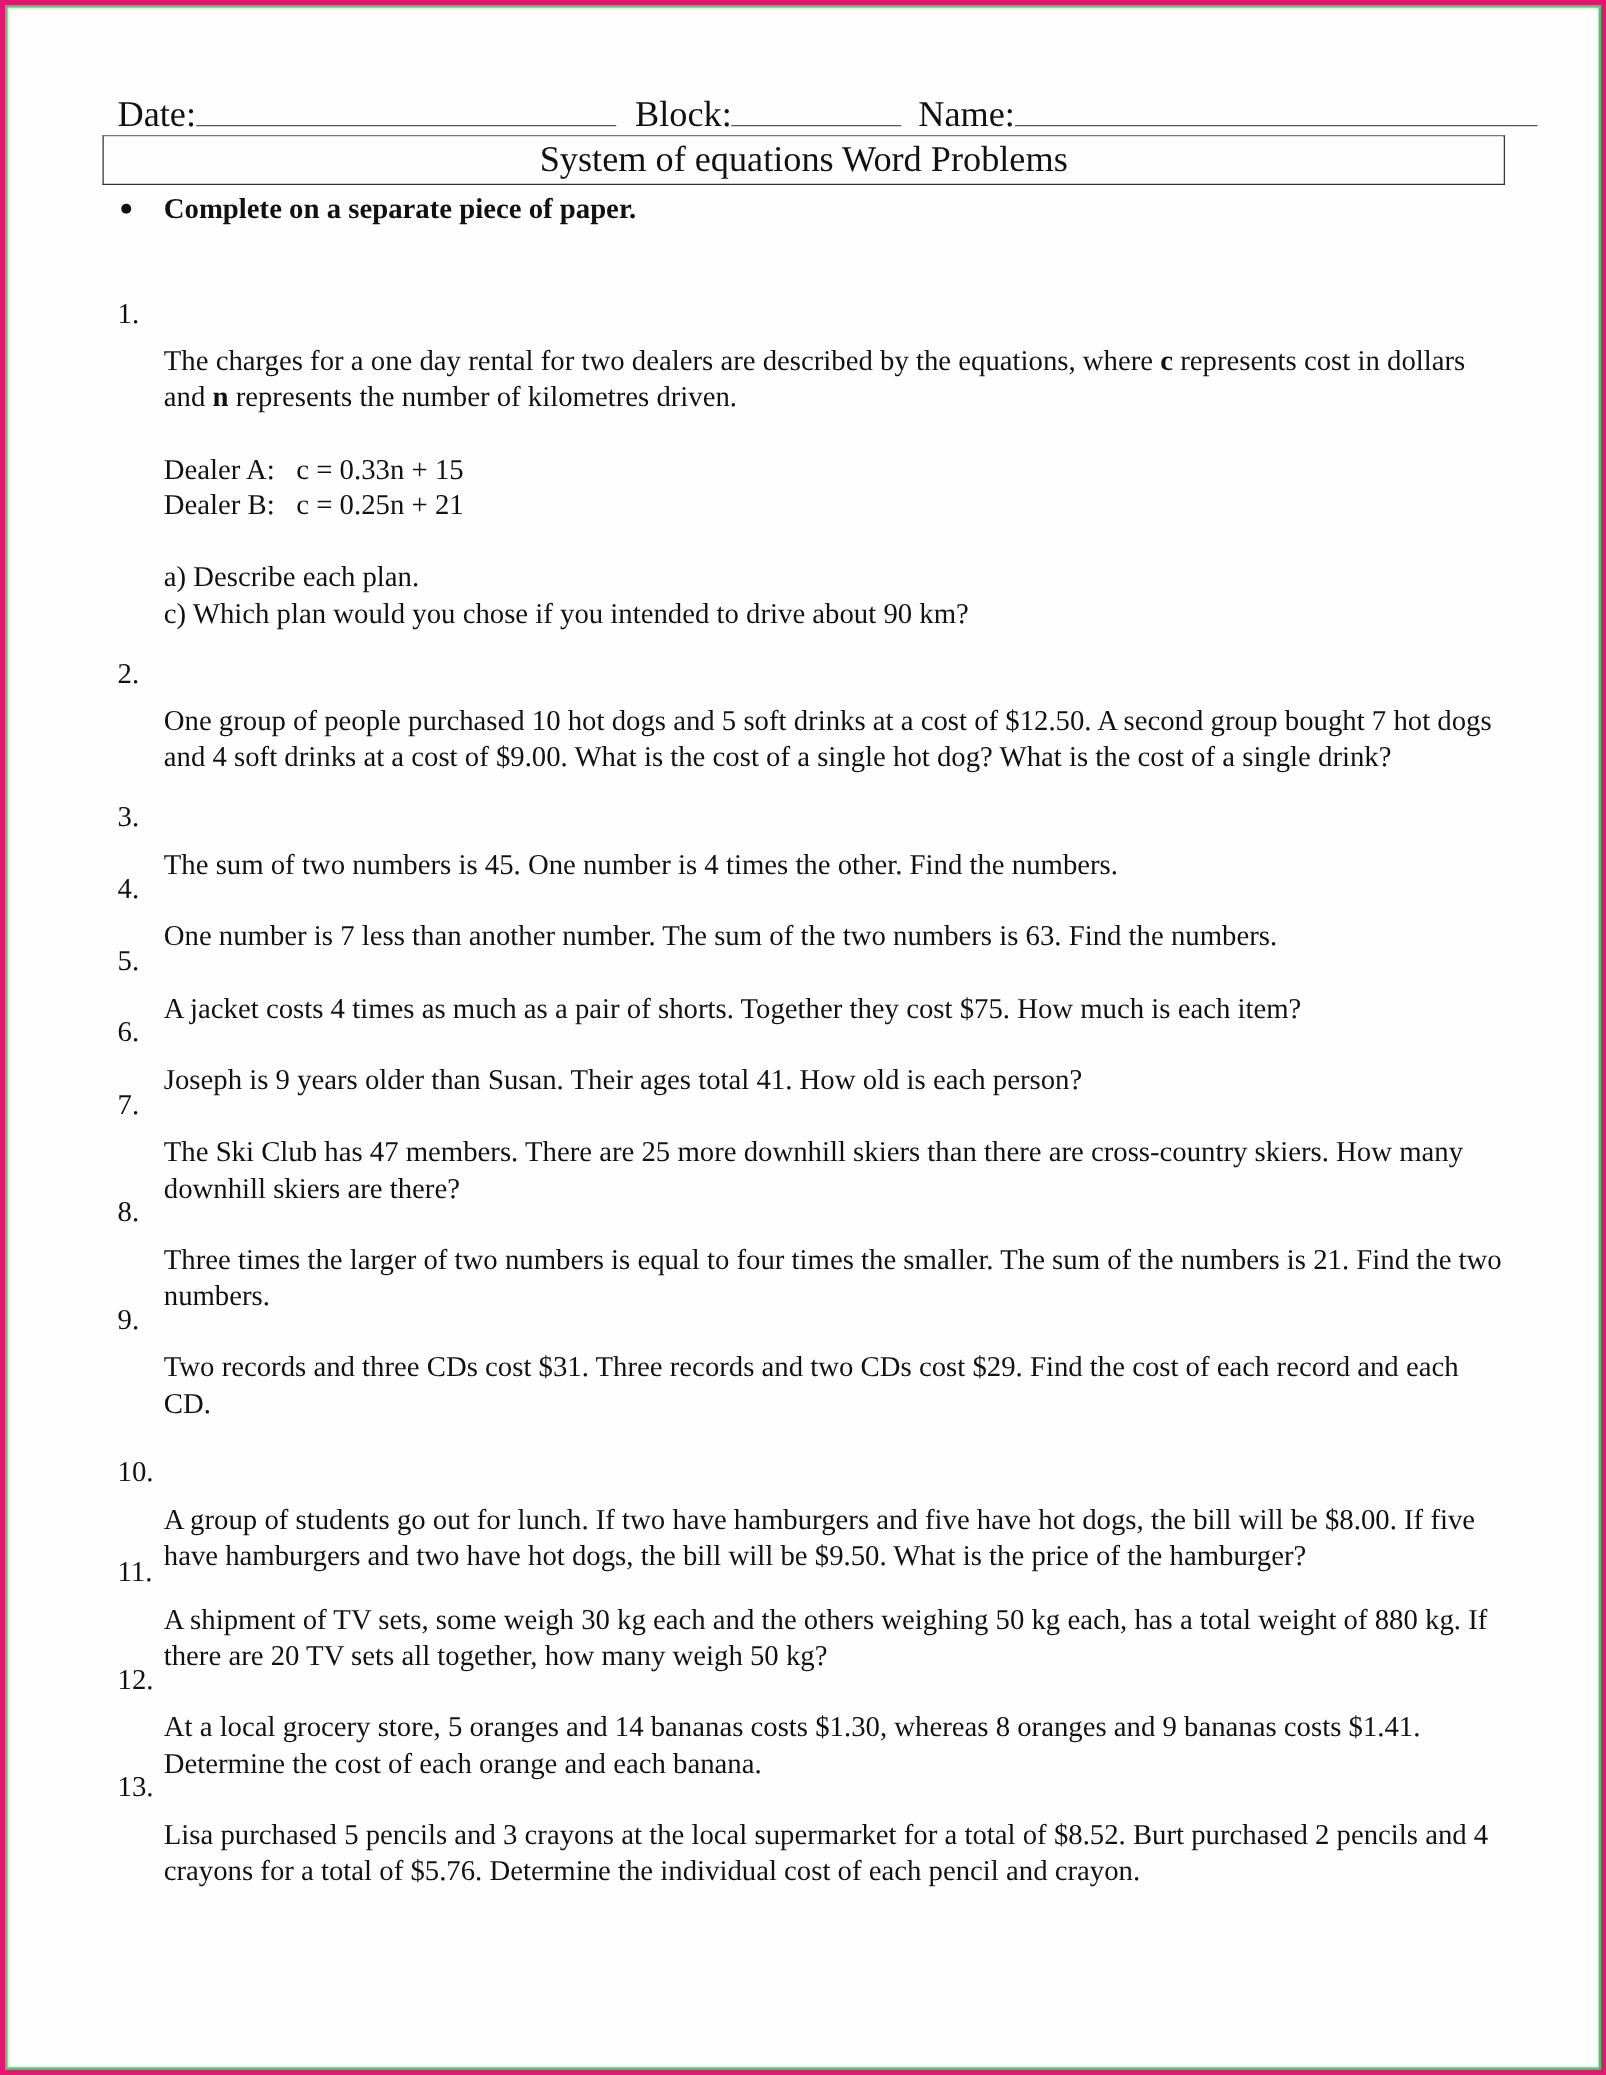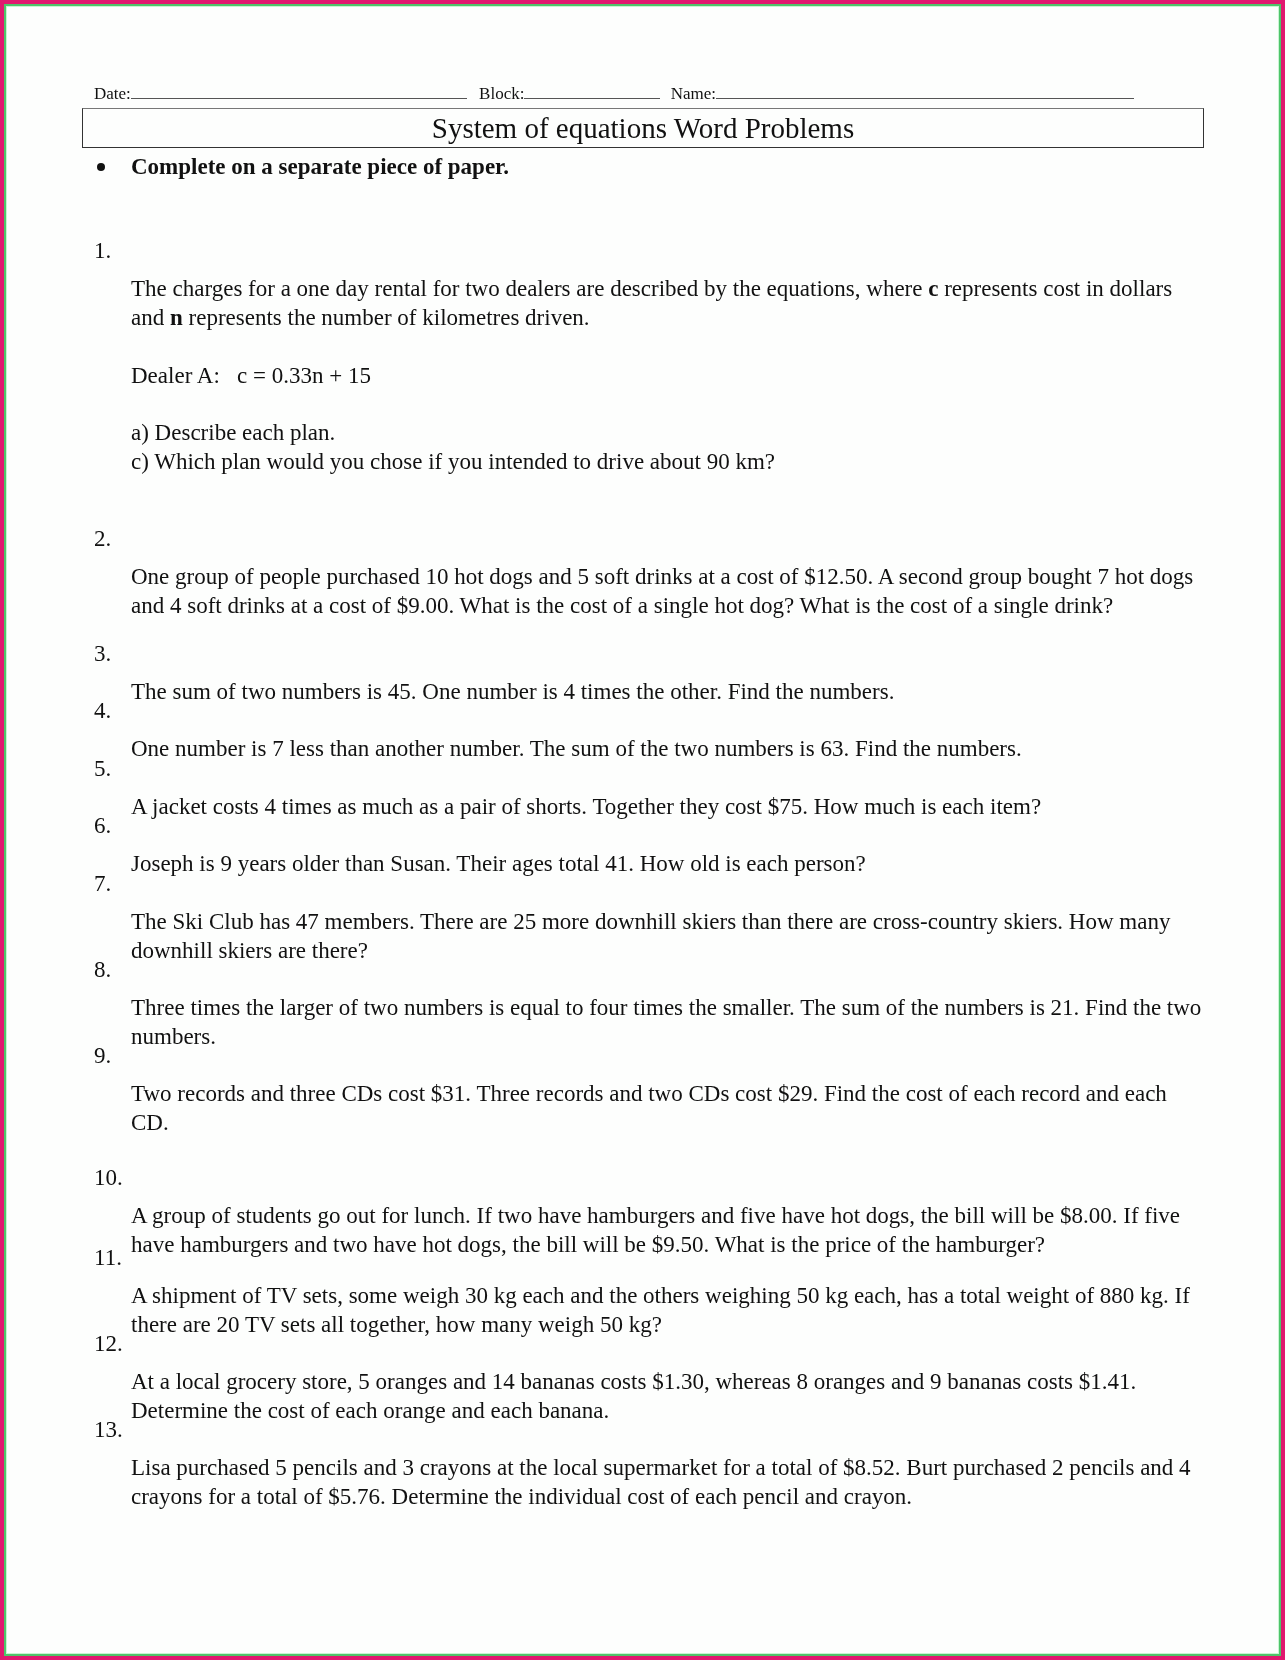--- a/index.html
+++ b/index.html
@@ -18,21 +18,21 @@
   .frame-light {
     position: absolute; left: 6px; top: 6px; right: 6px; bottom: 6px;
     background: #c8f5d2;
   }
   .page {
     position: absolute; left: 7px; top: 7px; right: 7px; bottom: 7px;
     background: #fdfefd;
   }
   .header-line {
     position: absolute; left: 94px; top: 78px;
-    font-size: 17px; white-space: nowrap; line-height: 28px;
+    font-size: 29px; white-space: nowrap; line-height: 28px;
   }
   .header-line span { display: inline-block; }
   .blank { display: inline-block; border-bottom: 1.5px solid #555; height: 20px; vertical-align: baseline; }
   .title-box {
     position: absolute; left: 82px; top: 108px; width: 1120px; height: 38px;
     border: 1.5px solid #333; border-top-color: #777;
     text-align: center; font-size: 29px; line-height: 38px;
   }
   .bullets {
     position: absolute; left: 94px; top: 152px; margin: 0; padding: 0; list-style: none;
@@ -67,20 +67,21 @@
 <div class="title-box">System of equations Word Problems</div>
 
 <ul class="bullets">
   <li><span class="dot"></span><span>Complete on a separate piece of paper.</span></li>
 </ul>
 
 <div class="q" style="top:237px">
   <span class="num">1.</span>
   <div class="body"><span>The charges for a one day rental for two dealers are described by the equations, where </span><b>c</b><span> represents cost in dollars and </span><b>n</b><span> represents the number of kilometres driven.</span></div>
   <div class="sub" style="margin-top:29px; white-space:pre">Dealer A:   c = 0.33n + 15</div>
+  <div class="sub" style="white-space:pre">Dealer B:   c = 0.25n + 21</div>
   <div class="sub" style="margin-top:29px">a) Describe each plan.</div>
   <div class="sub">c) Which plan would you chose if you intended to drive about 90 km?</div>
 </div>
 
 <div class="q" style="top:525px">
   <span class="num">2.</span>
   <div class="body">One group of people purchased 10 hot dogs and 5 soft drinks at a cost of $12.50. A second group bought 7 hot dogs and 4 soft drinks at a cost of $9.00. What is the cost of a single hot dog? What is the cost of a single drink?</div>
 </div>
 <div class="q" style="top:640px">
   <span class="num">3.</span>

